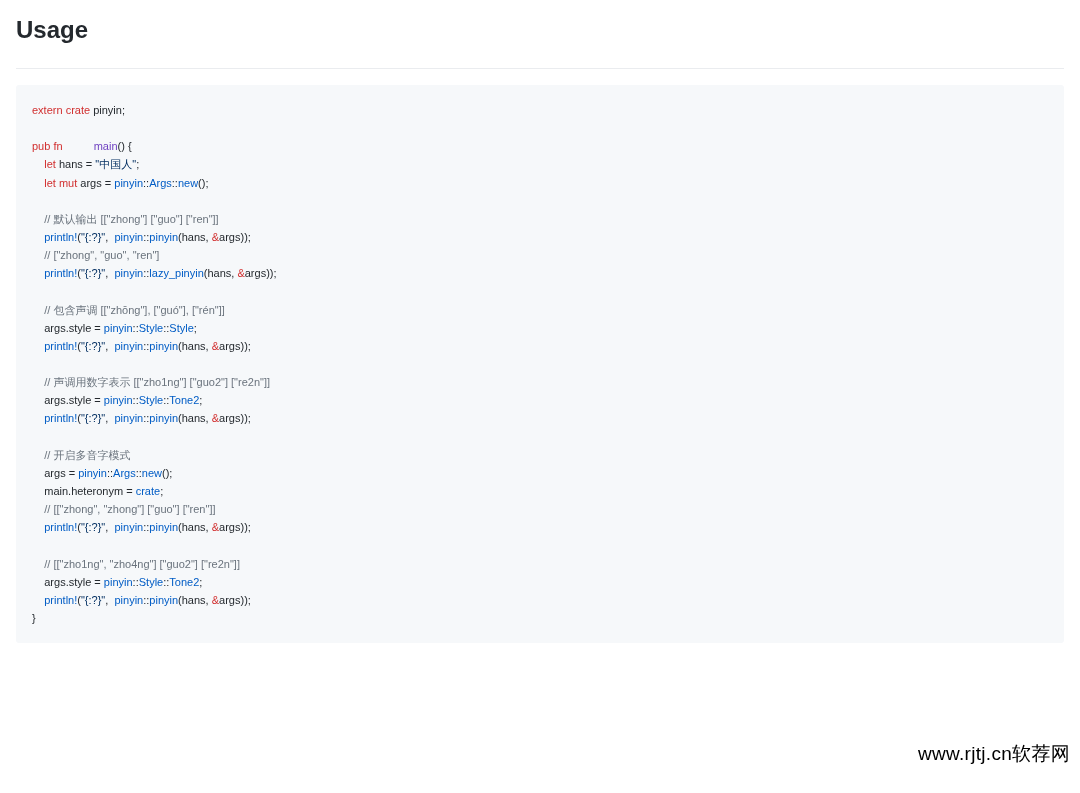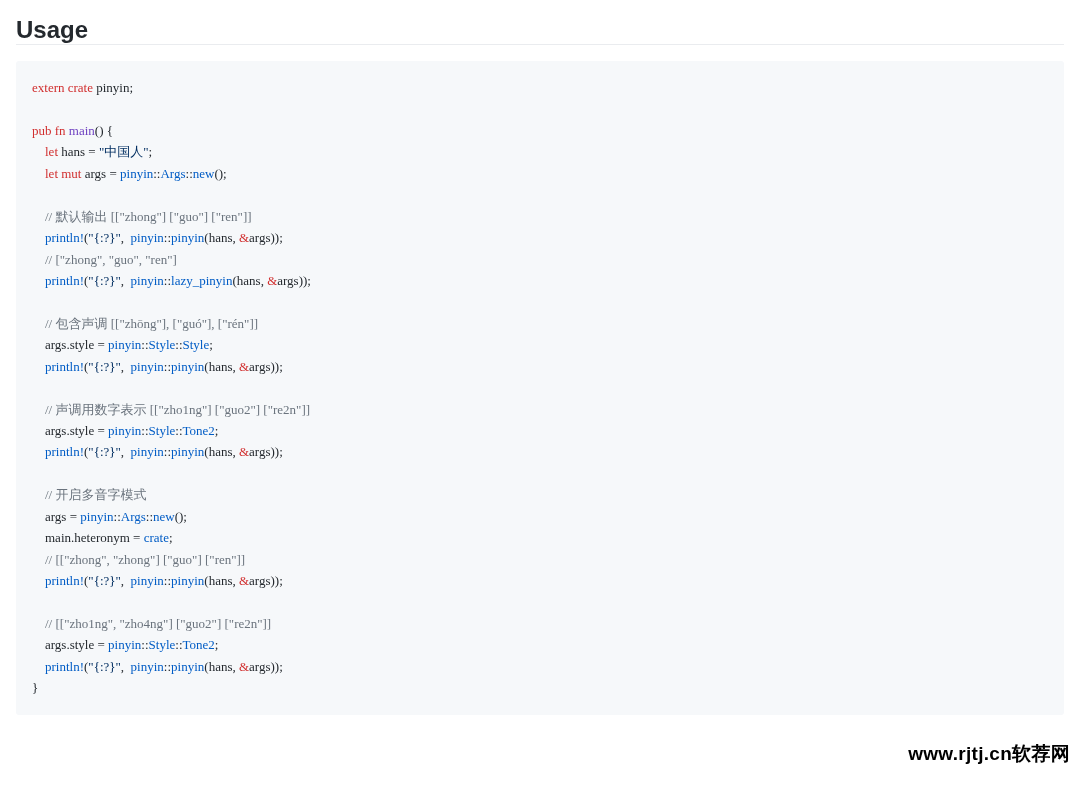--- a/index.html
+++ b/index.html
@@ -5,48 +5,48 @@
   * { margin: 0; padding: 0; box-sizing: border-box; }
   body {
     font-family: -apple-system, BlinkMacSystemFont, "Segoe UI", Helvetica, Arial, sans-serif;
     background: #fff;
     padding: 16px;
     color: #24292e;
   }
   .heading {
     font-size: 24px;
     font-weight: 600;
-    padding-bottom: 0;
+    padding-bottom: 24px;
     border-bottom: 1px solid #eaecef;
     margin-bottom: 16px;
   }
   .code-block {
     background: #f6f8fa;
     border-radius: 3px;
     padding: 16px;
     overflow-x: auto;
   }
   pre {
-    font-family: Liberation Serif, serif;
-    font-size: 13px;
+    font-family: Liberation Sans, sans-serif;
+    font-size: 11px;
     line-height: 1.65;
     white-space: pre;
   }
   .kw { color: #d12f2f; }      
-  .fn { color: #6f42c1; }      
+  .fn { color: #6f42c1; margin-left: 28px; }      
   .ty { color: #005cc5; }      
   .str { color: #032f62; }     
   .cm { color: #6a737d; }      
   .pl { color: #24292e; }      
   .watermark {
     position: fixed;
     right: 10px;
     bottom: 26px;
     font-size: 19px;
-    font-weight: 700;
+    font-weight: 400;
     color: #000;
     letter-spacing: 0.3px;
     font-family: Arial, sans-serif;
   }
 </style>
 </head>
 <body>
 
 <h2 class="heading">Usage</h2>
 

